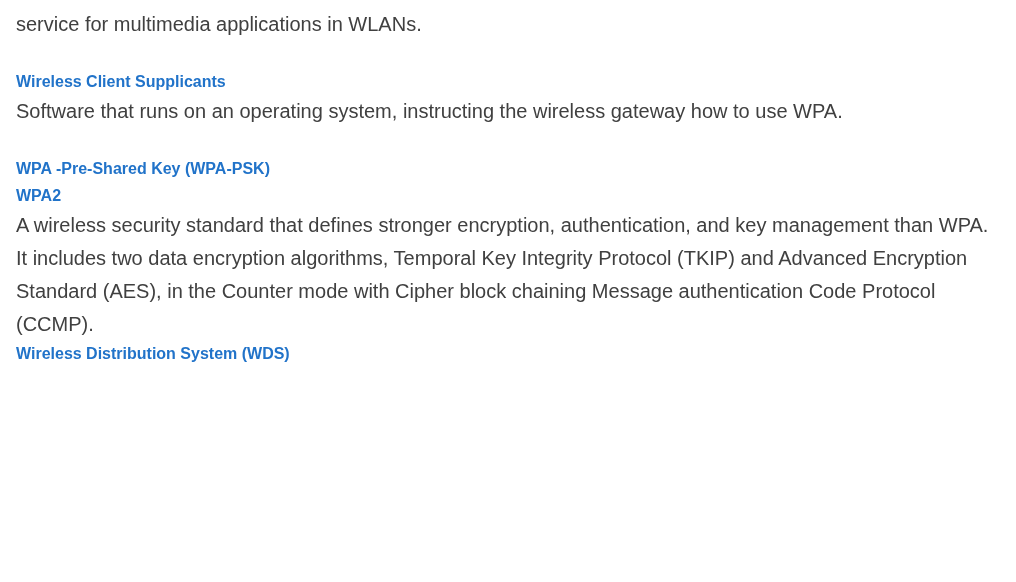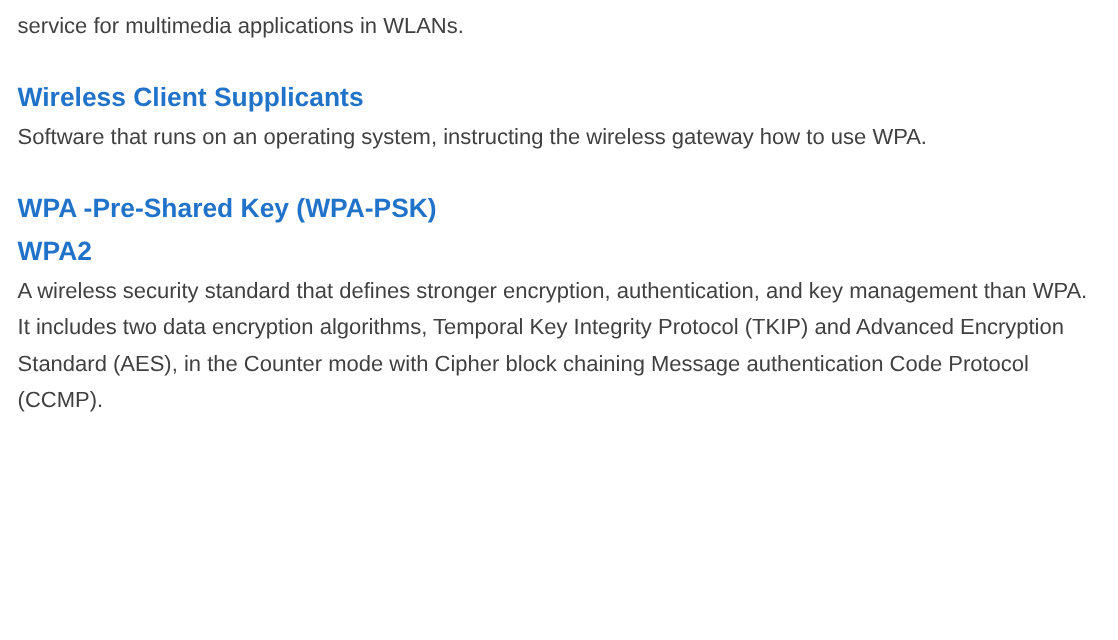--- a/index.html
+++ b/index.html
@@ -12,21 +12,21 @@
       background: #ffffff;
       padding: 8px 16px 16px 16px;
       width: 1016px;
       color: #4a4a4a;
       font-size: 20px;
       line-height: 1.65;
     }
     .term-heading {
       color: #2173c9;
       font-weight: 600;
-      font-size: 24px;
+      font-size: 16px;
     }
     .definition {
       color: #404040;
       font-weight: 400;
     }
     .section-gap {
       height: 28px;
     }
   </style>
 </head>
@@ -40,13 +40,14 @@
   <div class="term-heading">Wireless Client Supplicants</div>
   <div class="definition">Software that runs on an operating system, instructing the wireless gateway how to use WPA.</div>
 
   <div class="section-gap"></div>
 
   <div class="term-heading">WPA -Pre-Shared Key (WPA-PSK)</div>
 
   <div class="term-heading">WPA2</div>
   <div class="definition">A wireless security standard that defines stronger encryption, authentication, and key management than WPA. It includes two data encryption algorithms, Temporal Key Integrity Protocol (TKIP) and Advanced Encryption Standard (AES), in the Counter mode with Cipher block chaining Message authentication Code Protocol (CCMP).</div>
 
+  <div class="term-heading">Wireless Distribution System (WDS)</div>
 </div>
 
 </body></html>

